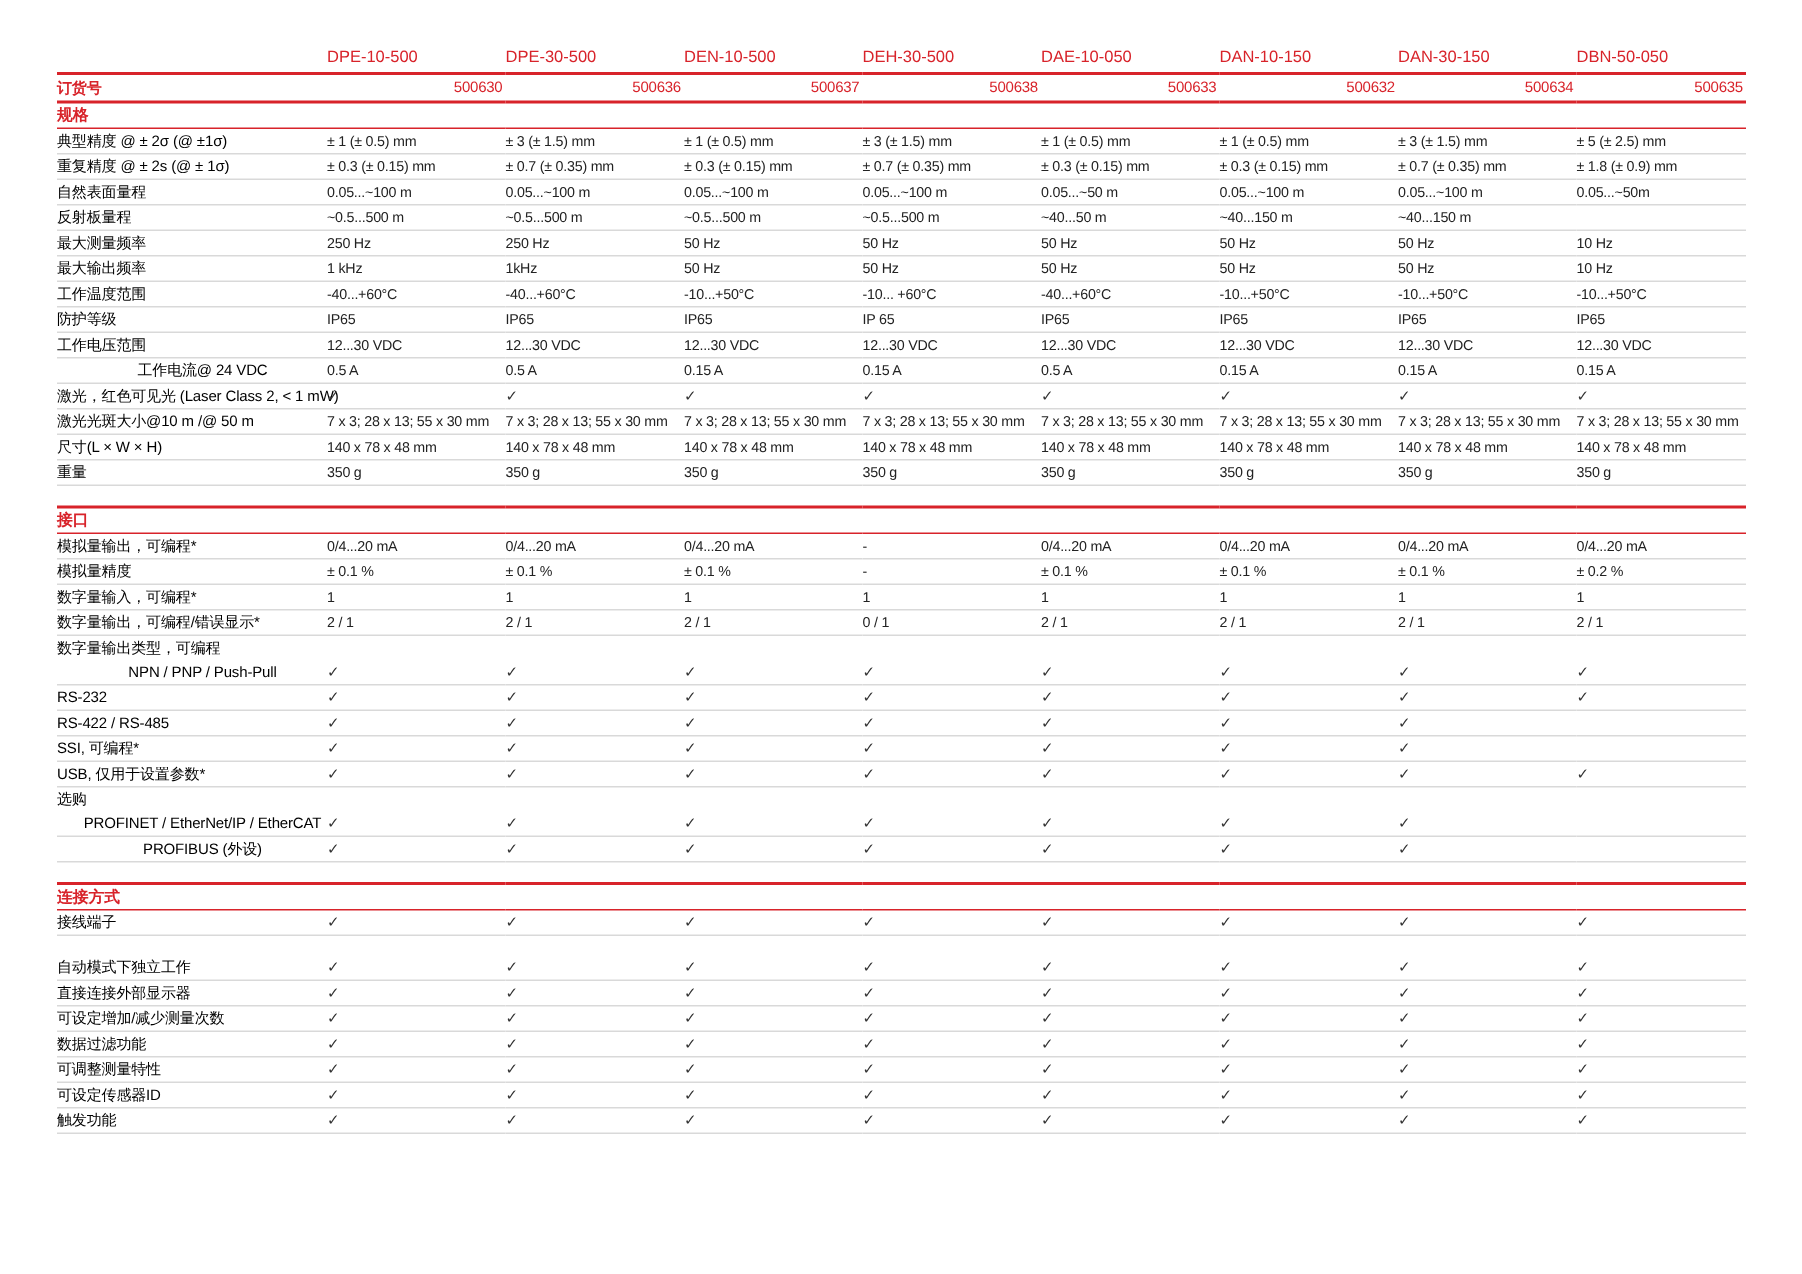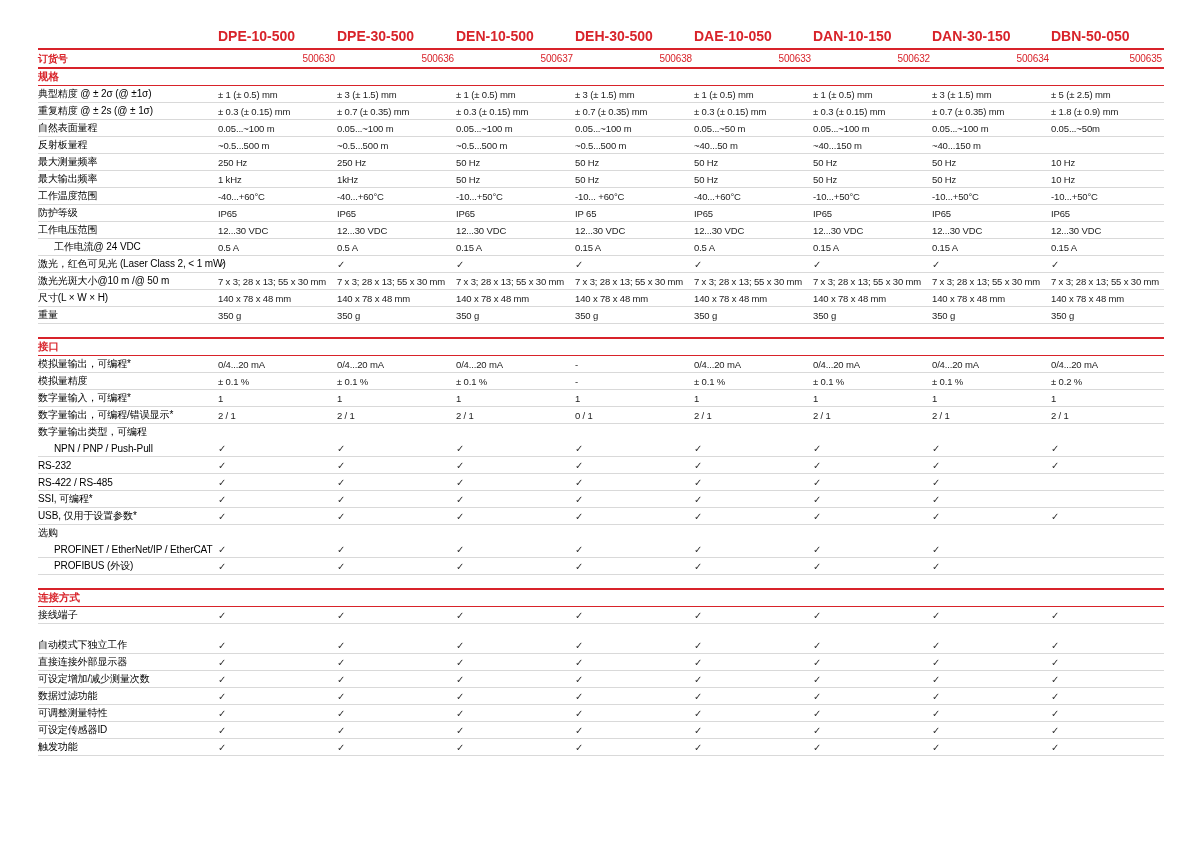--- a/index.html
+++ b/index.html
@@ -4,25 +4,25 @@
 <style>
   html,body{margin:0;padding:0;background:#ffffff;}
   body{width:1201px;height:849px;position:relative;font-family:"Liberation Sans",sans-serif;-webkit-font-smoothing:antialiased;}
   .sheet{position:absolute;left:38px;top:22px;width:1126px;}
   table{border-collapse:collapse;table-layout:fixed;width:1126px;}
   col.c-label{width:180px;}
   col.c-val{width:119px;}
   col.c-last{width:113px;}
   td{padding:0 2px 0 0;height:16px;font-size:9.5px;letter-spacing:-0.15px;color:#222;vertical-align:middle;white-space:nowrap;}
   td.label{font-size:10px;color:#000;letter-spacing:-0.1px;}
-  td.indent{padding-left:16px;}
+  td.indent{padding-left:16px;text-align:center;}
   tr.data td{border-bottom:1px solid #d9d9d9;}
   tr.subhead td{border-bottom:none;}
   tr.prodrow td{height:22px;vertical-align:bottom;padding-bottom:4px;}
-  td.product{color:var(--accent);font-weight:bold;font-size:14px;letter-spacing:0;}
+  td.product{color:var(--accent);font-weight:normal;font-size:11px;letter-spacing:0;}
   tr.orderrow td{height:17px;border-top:2px solid var(--accent);border-bottom:1px solid var(--accent-light);color:var(--accent);margin-top:40px;}
   tr.orderrow td.label{font-weight:bold;color:var(--accent);}
   tr.orderrow td.val{font-size:10px;text-align:right;}
   tr.sectionrow td{height:16px;border-top:2px solid var(--accent);border-bottom:1px solid var(--accent);color:var(--accent);font-weight:bold;font-size:10.5px;letter-spacing:0;}
   tr.spacer td{height:13px;border:none;}
   td.check{font-size:10px;color:#333;}
 </style>
 </head>
 <body>
 

